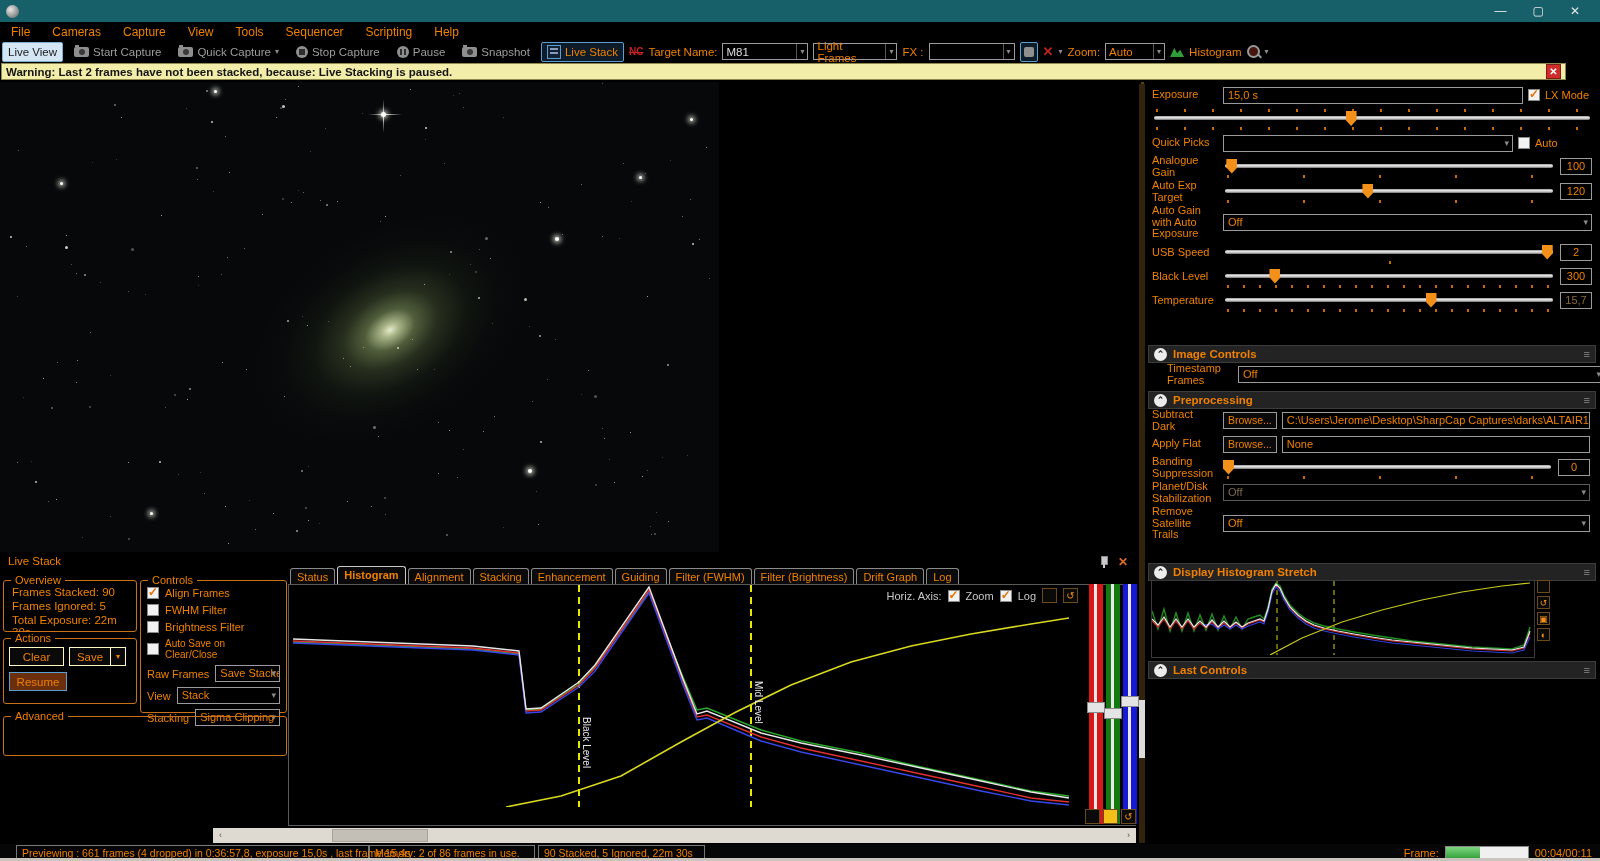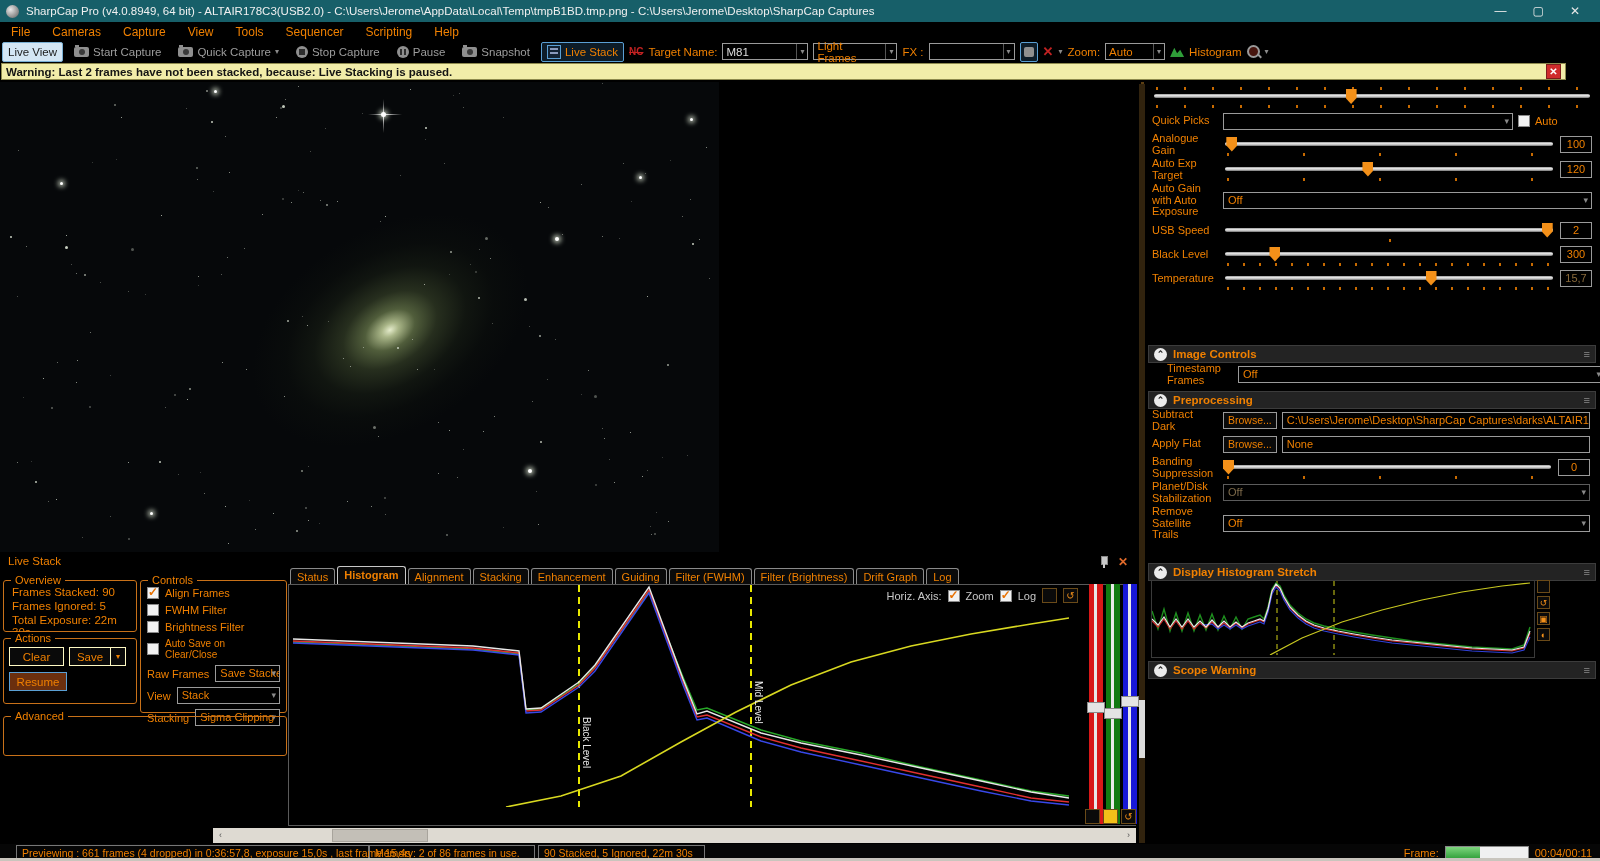--- a/index.html
+++ b/index.html
@@ -121,21 +121,20 @@
   .framebar .fill{position:absolute;left:0;top:0;height:100%;width:42%;background:linear-gradient(#7ed67e,#2f9e38);}
   .botline{position:absolute;left:0;top:858px;width:1600px;height:3px;background:#c9c5bd;}
 </style>
 </head>
 <body>
 
 <div id="app">
 
   <div class="titlebar">
     <div class="app-ico"></div>
-    <div class="title-text">SharpCap Pro (v4.0.8949, 64 bit) - ALTAIR178C3(USB2.0) - C:\Users\Jerome\AppData\Local\Temp\tmpB1BD.tmp.png - C:\Users\Jerome\Desktop\SharpCap Captures</div>
     <div class="winbtns">
       <span>—</span>
       <span>▢</span>
       <span>✕</span>
     </div>
   </div>
 
   <div class="menubar">
     <span class="menu-item">File</span>
     <span class="menu-item">Cameras</span>
@@ -402,20 +401,26 @@
         <div class="star" style="left: 131px; top: 166px; width: 3px; height: 3px; opacity: 0.38;"></div>
         <div class="star" style="left: 350px; top: 284px; width: 1px; height: 1px; opacity: 0.8;"></div>
         <div class="star" style="left: 536px; top: 409px; width: 1px; height: 1px; opacity: 0.42;"></div>
         <div class="star" style="left: 76px; top: 191px; width: 1px; height: 1px; opacity: 0.67;"></div>
       </div>
   </div>
   <div class="vsplit"></div>
 
   <div class="rpanel">
 
+    <div class="rp-row">
+      <span class="rp-label">Exposure</span>
+      <div class="textbox" style="max-width:290px">15,0 s</div>
+      <span class="cb on"></span>
+      <span class="cb-label">LX Mode</span>
+    </div>
     <div class="rp-row" style="min-height:26px">
       <div class="slider">
         <div class="ticks" style="position:absolute;left:4px;right:4px;top:1px;height:3px;background:repeating-linear-gradient(90deg,#c86a00 0 2px,transparent 2px 28px)"></div>
         <div class="track"></div>
         <div class="thumb" style="left:44%"></div>
         <div class="ticks"></div>
       </div>
     </div>
 
     <div class="rp-row">
@@ -544,21 +549,21 @@
     </div>
     <div class="mh-btncol" style="left:390px;top:496px">
       <div class="mh-btn"><span class="bolt"></span></div>
       <div class="mh-btn">↺</div>
       <div class="mh-btn">▣</div>
       <div class="mh-btn">◐</div>
     </div>
 
     <div class="sec-head abs" style="left:0;top:574px;width:448px">
       <span class="chev">⌃</span>
-      <span class="sec-title">Scope Warning</span>
+      <span class="sec-title">Last Controls</span>
       <span class="burger">≡</span>
     </div>
 
   </div>
   <div class="rscroll">
       <div class="thumb"></div>
     </div>
 
   <div class="bpanel">
     <span class="bp-title">Live Stack</span>

